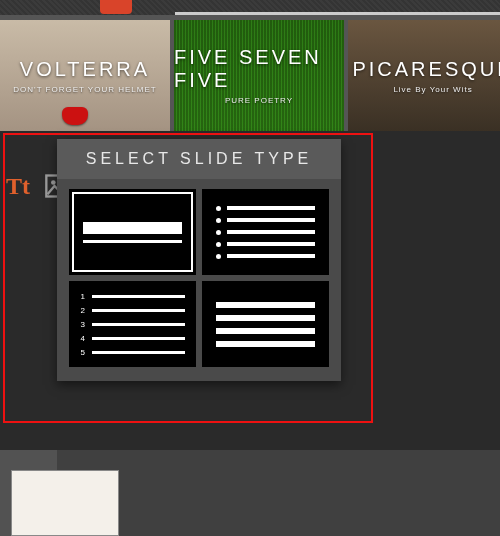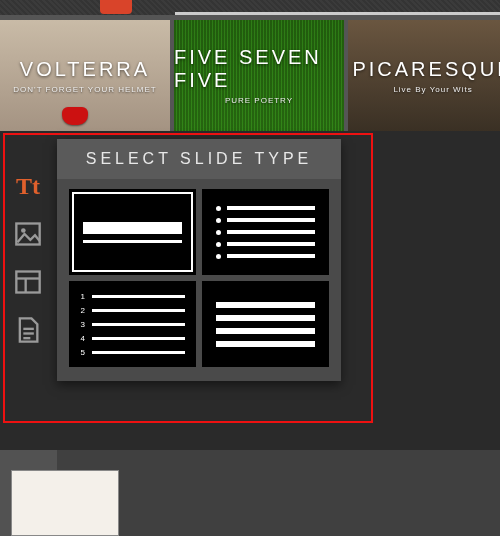--- a/index.html
+++ b/index.html
@@ -43,21 +43,21 @@
   .g-bullets .row { display:flex; align-items:center; gap:6px;}
   .g-bullets .dot { width:5px; height:5px; border-radius:50%; background:#fff;}
   .g-bullets .line { flex:1; height:4px; background:#fff;}
   .g-numbered { width:82%; display:flex; flex-direction:column; gap:5px;}
   .g-numbered .row { display:flex; align-items:center; gap:6px;}
   .g-numbered .num { color:#fff; font-size:8px; width:6px; }
   .g-numbered .line { flex:1; height:3px; background:#fff;}
   .g-para { width:78%; display:flex; flex-direction:column; gap:7px;}
   .g-para .line { height:6px; background:#fff;}
   
-  .tool-rail { position:absolute; left:6px; top:38px; width:44px; display:flex; flex-direction:column; gap:14px; align-items:center;}
+  .tool-rail { position:absolute; left:6px; top:38px; width:44px; display:flex; flex-direction:row; gap:14px; align-items:center;}
   .tool-btn { width:34px; height:34px; display:flex; align-items:center; justify-content:center; color:#9a9a9a; cursor:pointer;}
   .tool-btn.active { color:#e0602c; }
   .tool-btn svg { width:28px; height:28px; }
   .tt-glyph { font-family: Georgia, 'Times New Roman', serif; font-size:24px; font-weight:600;}
   
   .filmstrip { position:absolute; left:0; right:0; bottom:0; height:86px; background:#404040;}
   .filmstrip .rail { position:absolute; left:0; top:0; bottom:0; width:57px; background:#525252;}
   .thumb { position:absolute; left:11px; bottom:0; width:108px; height:66px; background:#f4f0ea; border:1px solid #888;}
 </style>
 </head>

